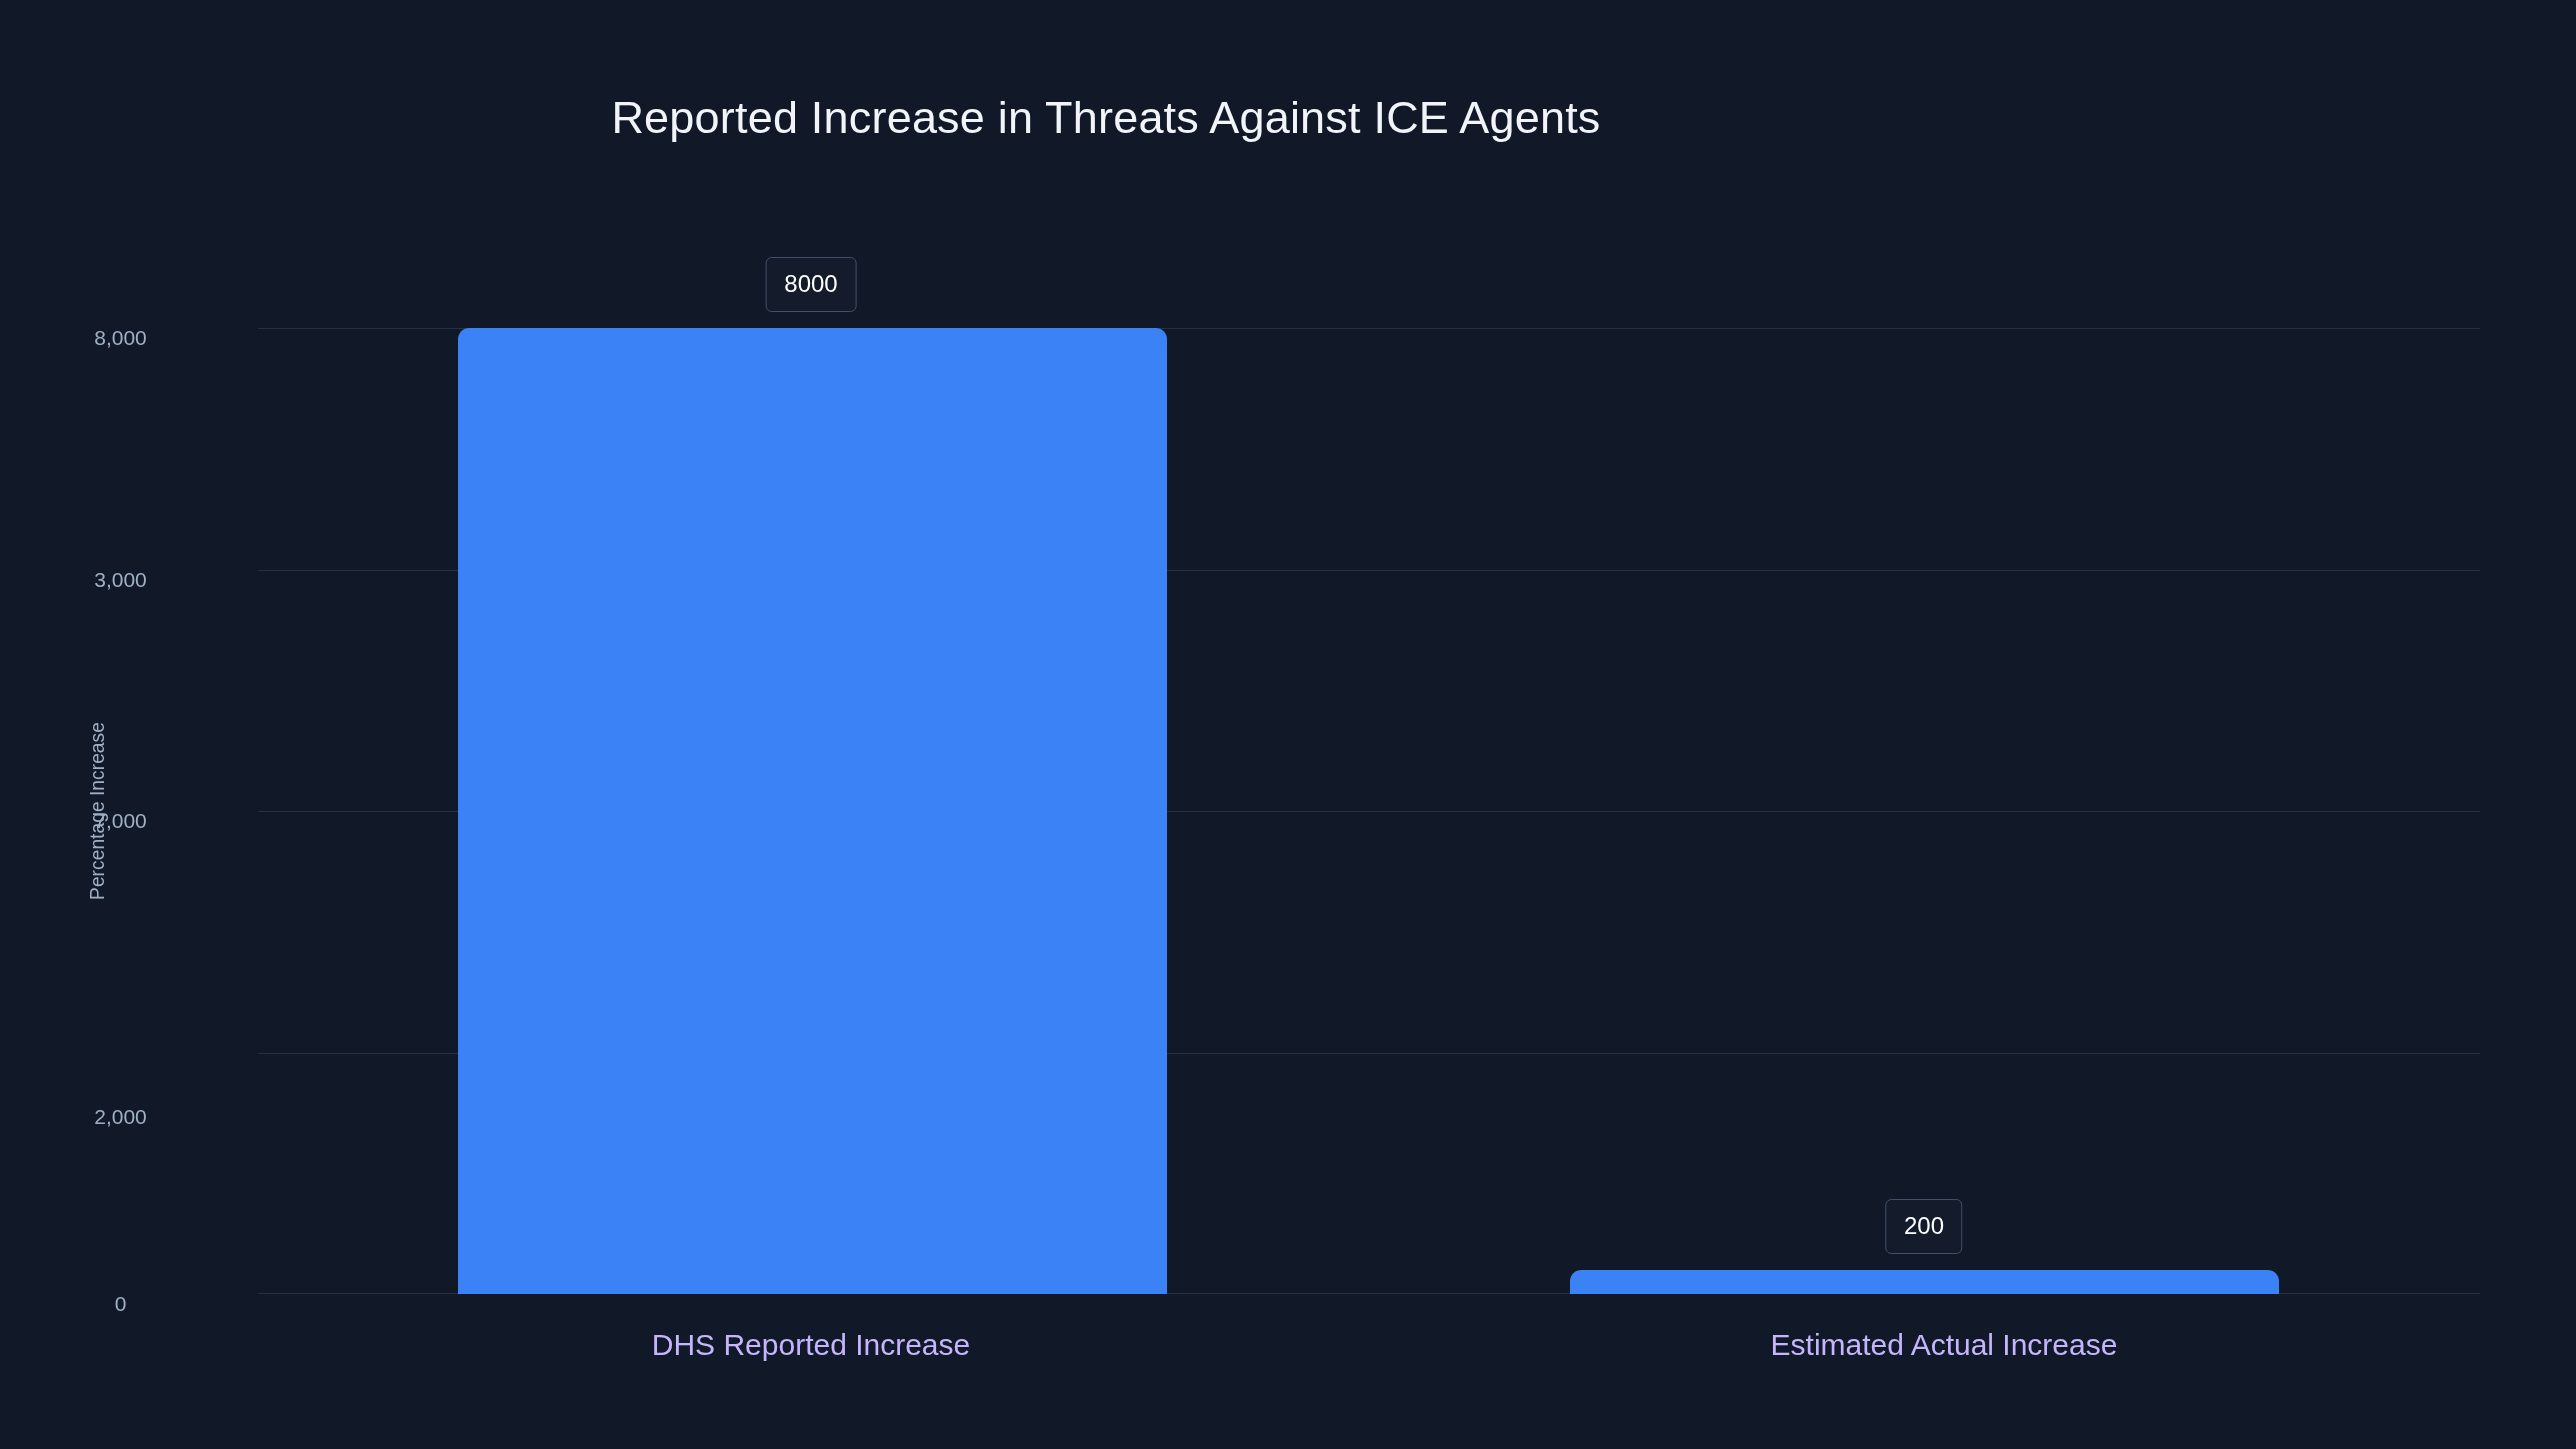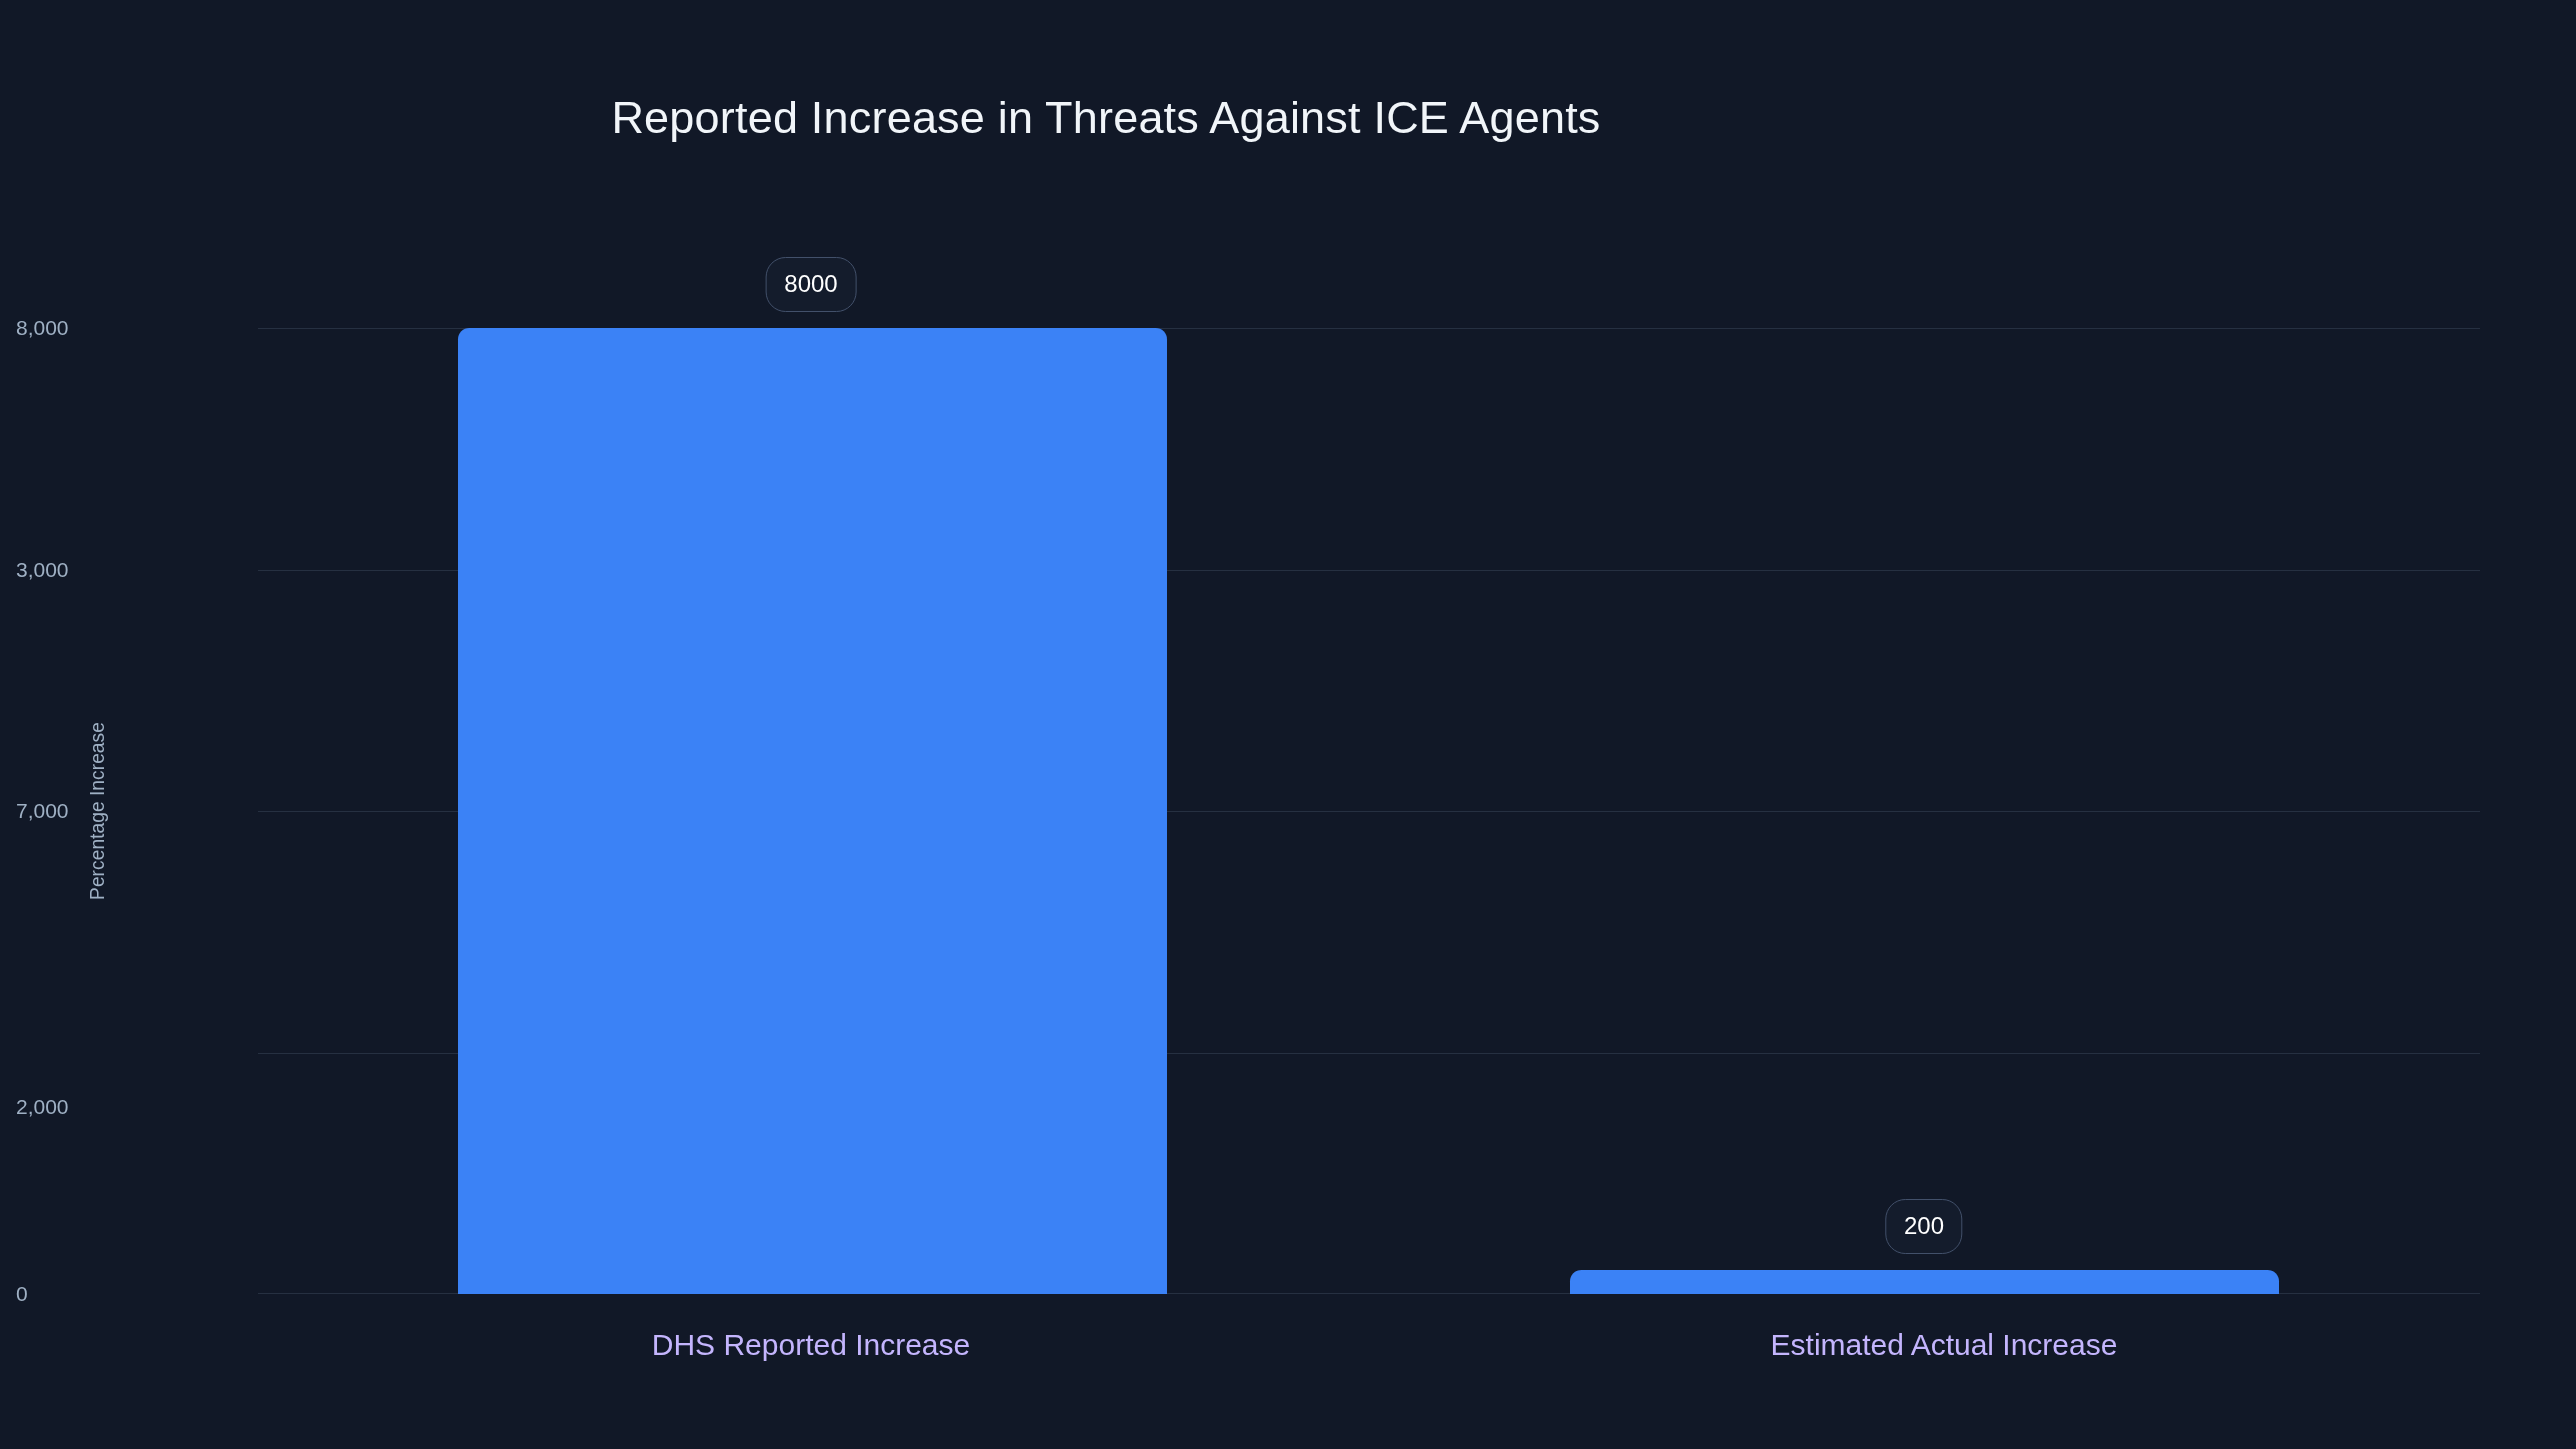--- a/index.html
+++ b/index.html
@@ -69,25 +69,26 @@
     position: absolute;
     left: 0;
     top: 0;
     width: 2576px;
     height: 1449px;
     pointer-events: none;
   }
   .y-axis-labels .tick {
     position: absolute;
     width: 209px;
-    text-align: left;
+    text-align: center;
     left: 16px;
     font-size: 21px;
     color: #9fb0c4;
     transform: translateY(-50%);
+    margin-top: 10px;
   }
 
   .y-axis-title {
     position: absolute;
     left: 98px;
     top: 811px;
     transform: translate(-50%, -50%) rotate(-90deg);
     transform-origin: center center;
     font-size: 19.3px;
     color: #9fb0c4;
@@ -101,21 +102,21 @@
     background: #3b82f6;
     border-radius: 11.3px 11.3px 0 0;
   }
 
   
   .value-badge {
     position: absolute;
     transform: translate(-50%, 0);
     background: #141c2c;
     border: 1.2px solid #42506a;
-    border-radius: 20px;
+    border-radius: 6px;
     color: #ffffff;
     font-size: 24px;
     line-height: 1;
     padding: 13.7px 17.7px 15.3px 17.7px;
     white-space: nowrap;
     box-sizing: border-box;
   }
 
   
   .x-tick {

